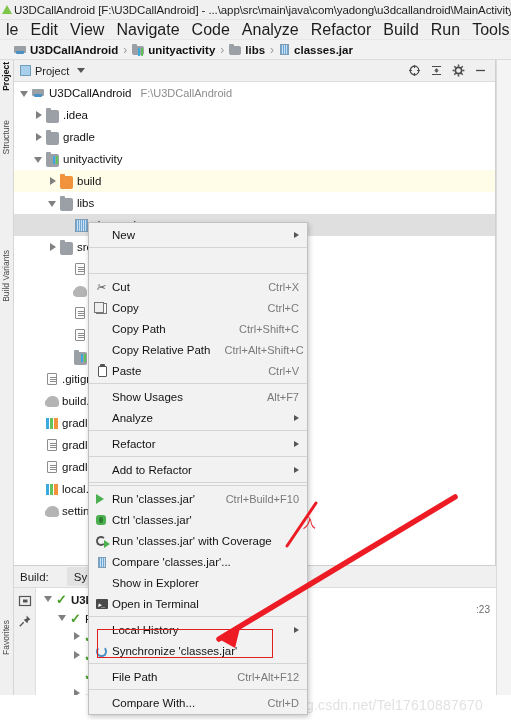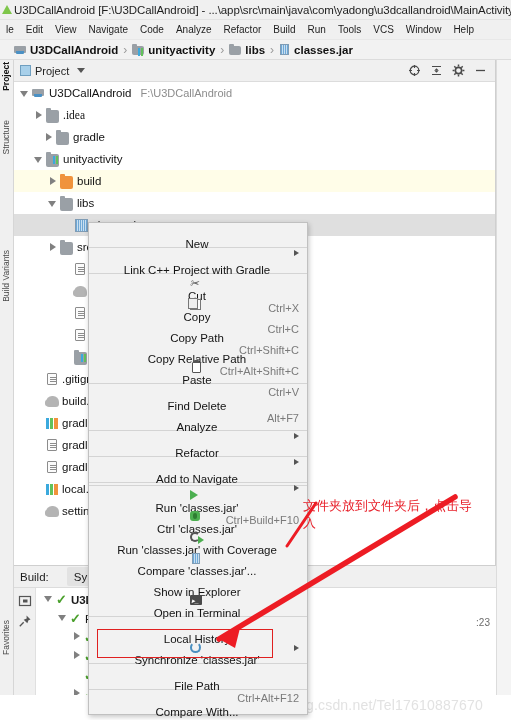--- a/index.html
+++ b/index.html
@@ -31,21 +31,21 @@
     border-bottom: 9px solid #7ec64a;
   }
 
   
   .menubar {
     position: absolute; left: 0; top: 20px; width: 511px; height: 20px;
     background: #f0f0f0; display: flex; align-items: center;
     padding-left: 0px; border-bottom: 1px solid #e8e8e8;
   }
   .menubar .mi {
-    padding: 1px 6px; font-size: 10px; color: #1d1d1d; cursor: default;
+    padding: 1px 6px; font-size: 16px; color: #1d1d1d; cursor: default;
     white-space: nowrap;
   }
 
   
   .breadcrumb {
     position: absolute; left: 0; top: 40px; width: 511px; height: 20px;
     background: #f2f2f2; display: flex; align-items: center;
     padding-left: 14px; border-bottom: 1px solid #dcdcdc;
     font-size: 11.5px; font-weight: bold; white-space: nowrap;
   }
@@ -145,21 +145,21 @@
 
   
   .ctxmenu {
     position: absolute; left: 88px; top: 222px; width: 220px;
     background: #f2f2f2; border: 1px solid #c0c0c0;
     box-shadow: 1px 2px 5px rgba(0,0,0,0.22);
     font-size: 11.5px; z-index: 50; padding: 1px 0;
   }
   .mitem {
     height: 21px; display: flex; align-items: center;
-    padding-left: 6px; padding-right: 8px; white-space: nowrap; position: relative; flex-direction: column;
+    padding-left: 6px; padding-right: 8px; white-space: nowrap; position: relative;
   }
   .mitem .micon { width: 15px; flex: 0 0 auto; height: 14px; position: relative; margin-right: 2px; }
   .mitem .mlabel { color: #131313; }
   .mitem .mkey { margin-left: auto; color: #7a7a7a; font-size: 11px; padding-left: 14px; }
   .mitem .subarrow {
     margin-left: auto; width:0;height:0;border-top:3.5px solid transparent;
     border-bottom:3.5px solid transparent;border-left:5px solid #555;
   }
   .msep { height: 1px; background: #d4d4d4; margin: 2px 0; }
 
@@ -322,28 +322,28 @@
     </div>
     <div class="tree" id="tree">
         <div class="row" style="padding-left: 4px;">
           <span class="tw">
             <i class="arr-d"></i>
           </span>
           <span class="ricon ic-proj"></span>
           <span class="rlabel">U3DCallAndroid</span>
           <span class="rpath">F:\U3DCallAndroid</span>
         </div>
-        <div class="row" style="padding-left: 18px; font-family: Liberation Serif, serif;">
+        <div class="row" style="padding-left: 18px;">
           <span class="tw">
             <i class="arr-r"></i>
           </span>
           <span class="ricon ic-folder"></span>
           <span class="rlabel">.idea</span>
         </div>
-        <div class="row" style="padding-left: 28px;">
+        <div class="row" style="padding-left: 18px;">
           <span class="tw">
             <i class="arr-r"></i>
           </span>
           <span class="ricon ic-folder"></span>
           <span class="rlabel">gradle</span>
         </div>
         <div class="row" style="padding-left: 18px;">
           <span class="tw">
             <i class="arr-d"></i>
           </span>
@@ -502,34 +502,33 @@
             <span></span>
           </div>
           <div class="brow" style="padding-left: 30px;">
             <span class="tw">
               <i class="arr-r" style="top: 5px;"></i>
             </span>
             <span class="chk">✓</span>
             <span></span>
           </div>
         </div>
-      <div class="bp-time" style="top:29px;">:23</div>
+      <div class="bp-time" style="top:16px;">:23</div>
     </div>
   </div>
 
   <div class="ctxmenu" id="ctxmenu">
       <div class="mitem">
         <span class="micon"></span>
         <span class="mlabel">New</span>
         <span class="subarrow"></span>
       </div>
       <div class="msep"></div>
       <div class="mitem">
         <span class="micon"></span>
-        <span class="mlabel">Link C++ Project with Gradle</span>
       </div>
       <div class="msep"></div>
       <div class="mitem">
         <span class="micon">
           <i class="g-scissors">✂</i>
         </span>
         <span class="mlabel">Cut</span>
         <span class="mkey">Ctrl+X</span>
       </div>
       <div class="mitem">
@@ -552,38 +551,38 @@
       <div class="mitem">
         <span class="micon">
           <i class="g-paste"></i>
         </span>
         <span class="mlabel">Paste</span>
         <span class="mkey">Ctrl+V</span>
       </div>
       <div class="msep"></div>
       <div class="mitem">
         <span class="micon"></span>
-        <span class="mlabel">Find Delete</span>
+        <span class="mlabel">Show Usages</span>
         <span class="mkey">Alt+F7</span>
       </div>
       <div class="mitem">
         <span class="micon"></span>
         <span class="mlabel">Analyze</span>
         <span class="subarrow"></span>
       </div>
       <div class="msep"></div>
       <div class="mitem">
         <span class="micon"></span>
         <span class="mlabel">Refactor</span>
         <span class="subarrow"></span>
       </div>
       <div class="msep"></div>
       <div class="mitem">
         <span class="micon"></span>
-        <span class="mlabel">Add to Navigate</span>
+        <span class="mlabel">Add to Refactor</span>
         <span class="subarrow"></span>
       </div>
       <div class="msep"></div>
       <div class="msep"></div>
       <div class="mitem">
         <span class="micon">
           <i class="g-run"></i>
         </span>
         <span class="mlabel">Run 'classes.jar'</span>
         <span class="mkey">Ctrl+Build+F10</span>
@@ -643,19 +642,18 @@
     </div>
 
   <div class="redbox" style="left:97px; top:629px; width:176px; height:29px;"></div>
 
   <svg class="arrow-layer" viewBox="0 0 511 720">
     <line x1="455" y1="497" x2="219" y2="639" stroke="#ed1c24" stroke-width="5.5" stroke-linecap="round"></line>
     <polygon points="219,639 240,628 235,648" fill="#ed1c24"></polygon>
     <line x1="316" y1="503" x2="287" y2="546" stroke="#ed1c24" stroke-width="3" stroke-linecap="round"></line>
   </svg>
 
-  <div class="annot-text" style="left:303px; top:497px;">文件夹放到文件夹后，点击导</div>
   <div class="annot-text" style="left:303px; top:514px;">入</div>
 
   <div class="statusbar"></div>
   <div class="watermark">https://blog.csdn.net/Tel17610887670</div>
 
 </div>
 
 </body></html>

